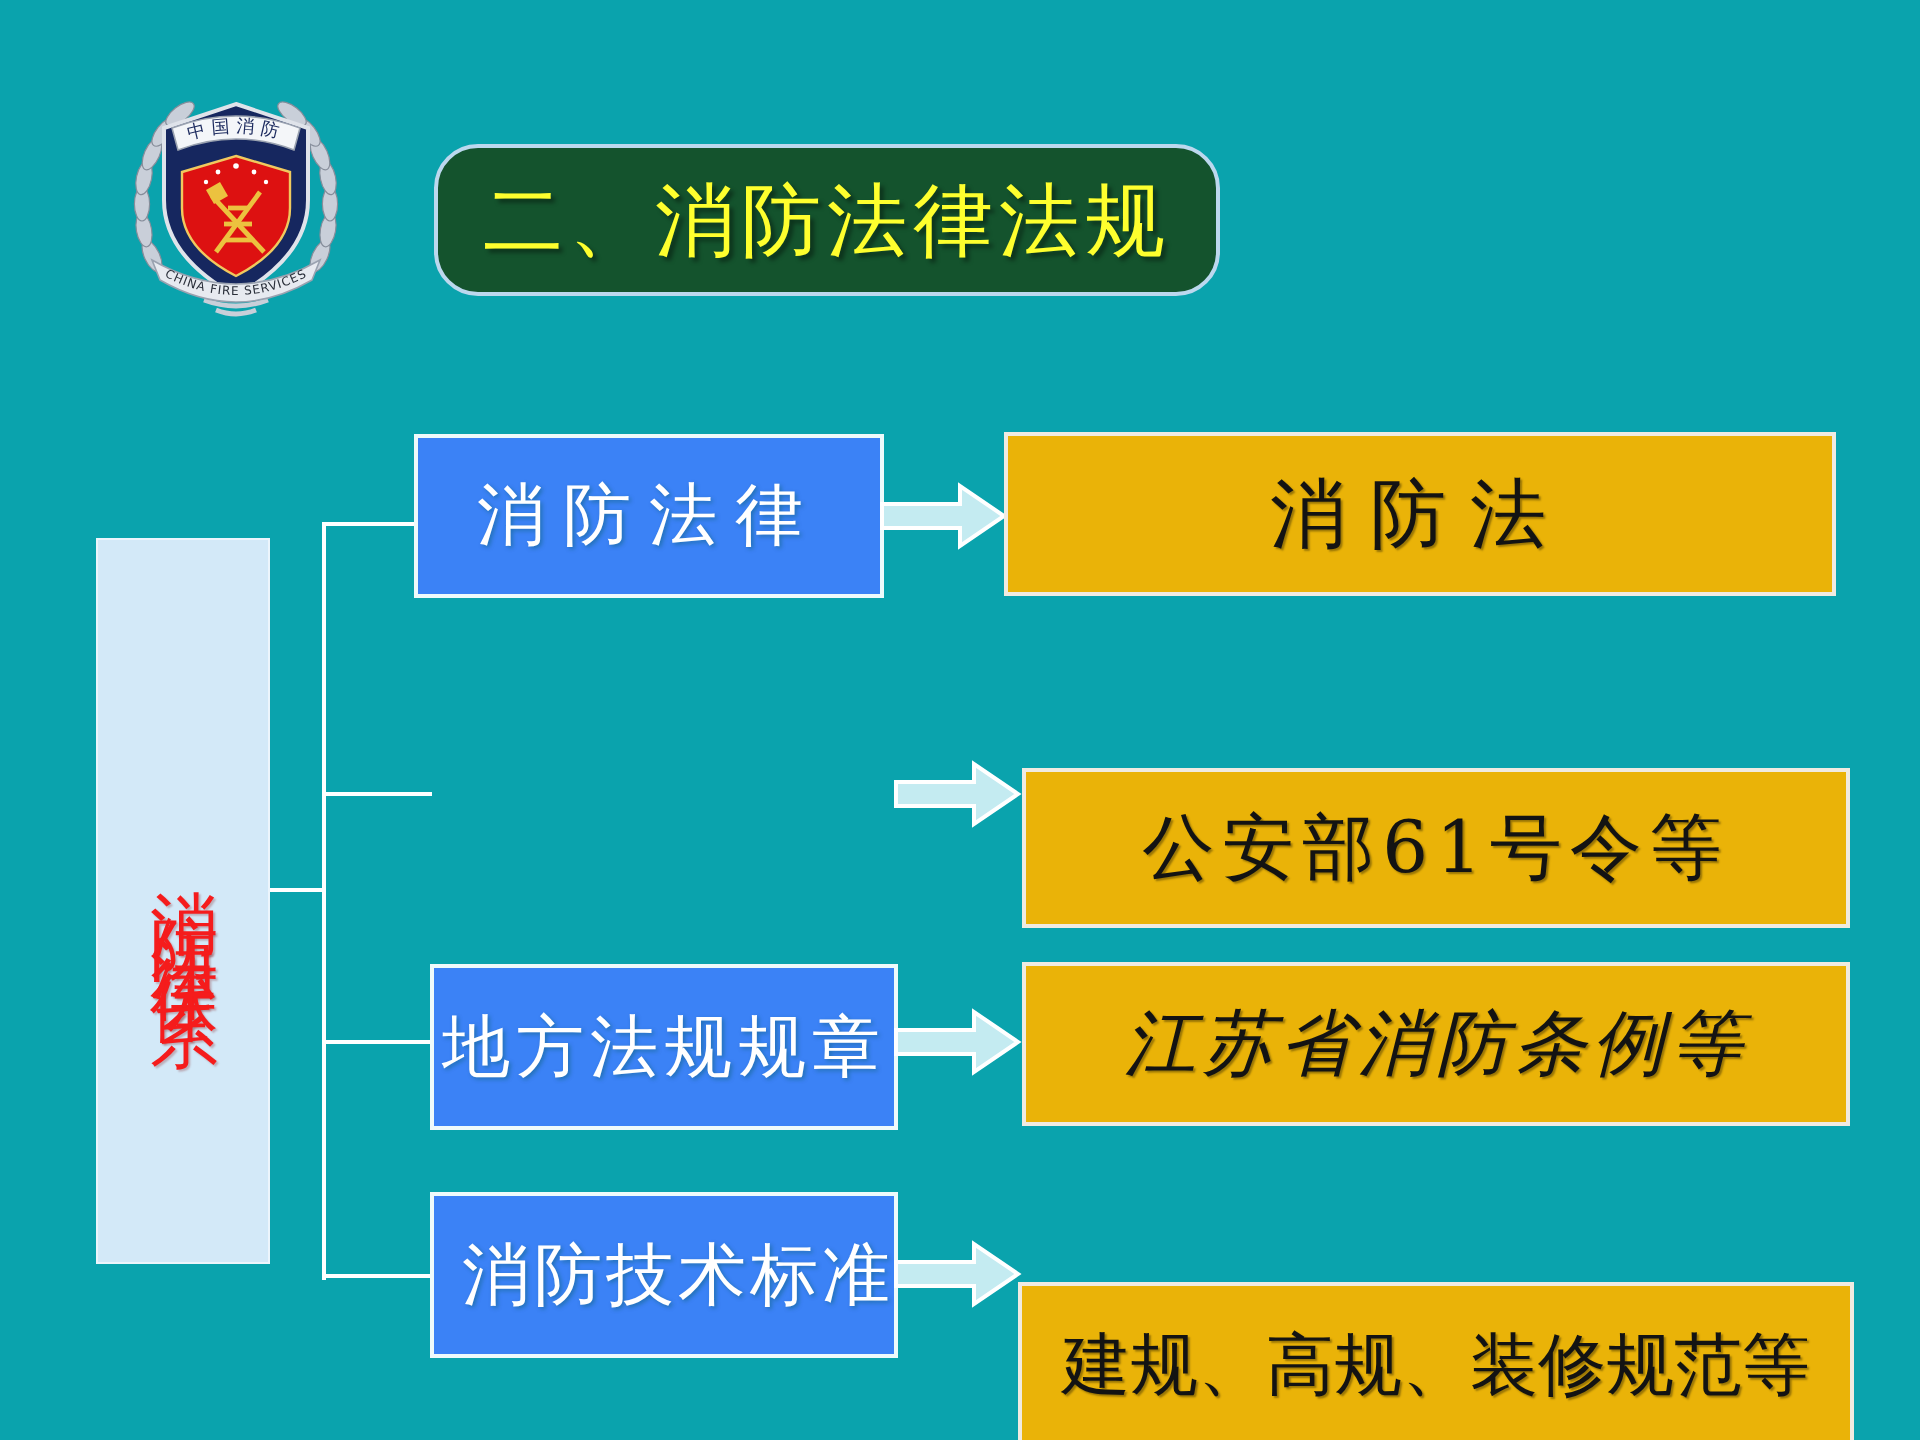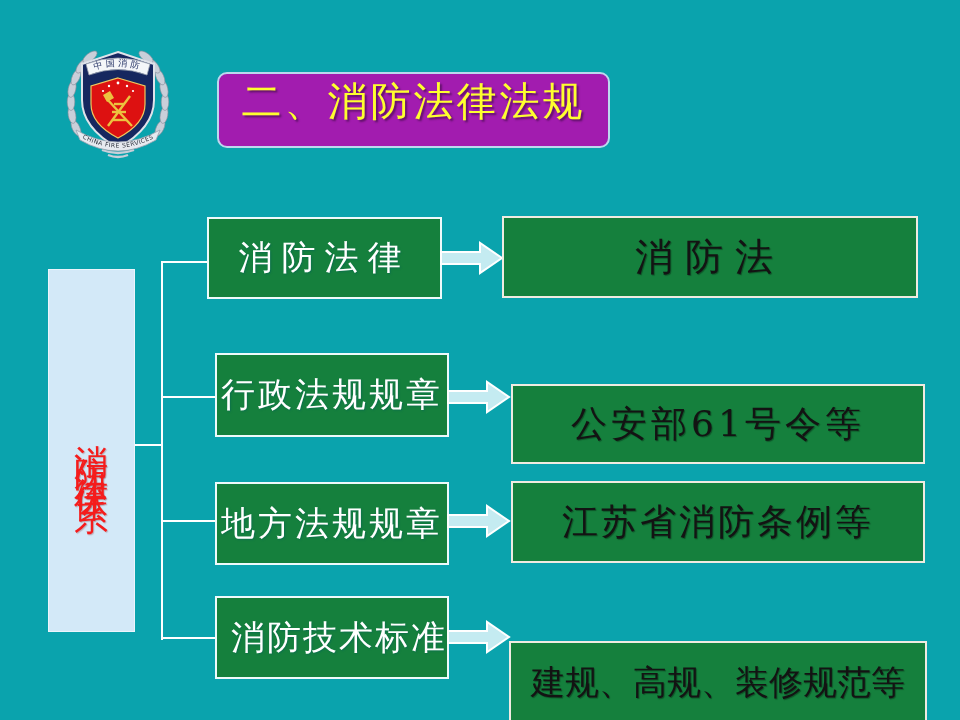--- a/index.html
+++ b/index.html
@@ -5,22 +5,22 @@
   html,body{margin:0;padding:0;background:#0aa3ad;}
   .slide{
     position:relative;width:960px;height:720px;background:#0aa3ad;overflow:hidden;
     font-family:"DejaVu Serif","Liberation Serif",serif;
   }
   
   .logo{position:absolute;left:62px;top:38px;width:112px;height:124px;}
   
   .title-bar{
     position:absolute;left:217px;top:72px;width:389px;height:72px;
-    background:#a21caf;border:2px solid #bcd8ee;border-radius:10px;
-    display:flex;align-items:flex-start;justify-content:center;
+    background:#14532d;border:2px solid #bcd8ee;border-radius:22px;
+    display:flex;align-items:center;justify-content:center;
   }
   .title-text{
     color:#feff2e;font-size:40px;letter-spacing:3px;white-space:nowrap;
     text-shadow:2px 2px 2px rgba(0,0,0,.4);
   }
   
   .root-box{
     position:absolute;left:48px;top:269px;width:85px;height:361px;
     background:#d3e9f8;border:1px solid #ecf5fc;
     display:flex;align-items:center;justify-content:center;
@@ -33,39 +33,39 @@
   
   .line{position:absolute;background:#ffffff;}
   .line-v   {left:161px;top:261px;width:2px;height:379px;}
   .line-h1  {left:161px;top:261px;width:46px;height:2px;}
   .line-h2  {left:161px;top:396px;width:55px;height:2px;}
   .line-h3  {left:161px;top:520px;width:55px;height:2px;}
   .line-h4  {left:161px;top:637px;width:55px;height:2px;}
   .line-stub{left:133px;top:444px;width:28px;height:2px;}
   
   .category-box{
-    position:absolute;background:#15803d;border:2px solid #eefafb;
+    position:absolute;background:#3b82f6;border:2px solid #eefafb;
     display:flex;align-items:center;justify-content:center;
     color:#ffffff;font-size:34px;white-space:nowrap;
     text-shadow:1px 1px 2px rgba(0,90,96,.45);
   }
   .cat-r1{left:207px;top:217px;width:231px;height:78px;letter-spacing:9px;}
   .cat-r2{left:215px;top:353px;width:230px;height:80px;letter-spacing:3px;}
   .cat-r3{left:215px;top:482px;width:230px;height:79px;letter-spacing:3px;align-items:center;}
   .cat-r4{left:215px;top:596px;width:230px;height:79px;letter-spacing:2px;justify-content:flex-end;}
   
   .result-box{
-    position:absolute;background:#15803d;border:2px solid #f0ebe1;
+    position:absolute;background:#eab308;border:2px solid #f0ebe1;
     display:flex;align-items:center;justify-content:center;
     color:#131313;font-size:36px;white-space:nowrap;
     text-shadow:1px 1px 1px rgba(0,0,0,.35);
   }
   .res-r1{left:502px;top:216px;width:412px;height:78px;letter-spacing:12px;font-size:38px;}
   .res-r2{left:511px;top:384px;width:410px;height:76px;letter-spacing:4px;text-align:right;}
-  .res-r3{left:511px;top:481px;width:410px;height:78px;letter-spacing:3px;}
+  .res-r3{left:511px;top:481px;width:410px;height:78px;letter-spacing:3px;font-style:italic;}
   .res-r4{left:509px;top:601px;width:414px;height:80px;letter-spacing:0px;font-size:34px;margin-top:40px;}
   
   .arrow{position:absolute;width:64px;height:36px;}
   .arr-r1{left:440px;top:240px;}
   .arr-r2{left:447px;top:379px;}
   .arr-r3{left:447px;top:503px;}
   .arr-r4{left:447px;top:619px;}
 </style>
 </head>
 <body>
@@ -151,23 +151,20 @@
   <div class="category-box cat-r1">
     <span>消防法律</span>
   </div>
   <svg class="arrow arr-r1" viewBox="0 0 64 36">
     <polygon points="1,12 40,12 40,3 62,18 40,33 40,24 1,24" fill="#c4ebf1" stroke="#ffffff" stroke-width="2"></polygon>
   </svg>
   <div class="result-box res-r1">
     <span>消防法</span>
   </div>
 
-  <div class="category-box cat-r2">
-    <span>行政法规规章</span>
-  </div>
   <svg class="arrow arr-r2" viewBox="0 0 64 36">
     <polygon points="1,12 40,12 40,3 62,18 40,33 40,24 1,24" fill="#c4ebf1" stroke="#ffffff" stroke-width="2"></polygon>
   </svg>
   <div class="result-box res-r2">
     <span>公安部61号令等</span>
   </div>
 
   <div class="category-box cat-r3">
     <span>地方法规规章</span>
   </div>

